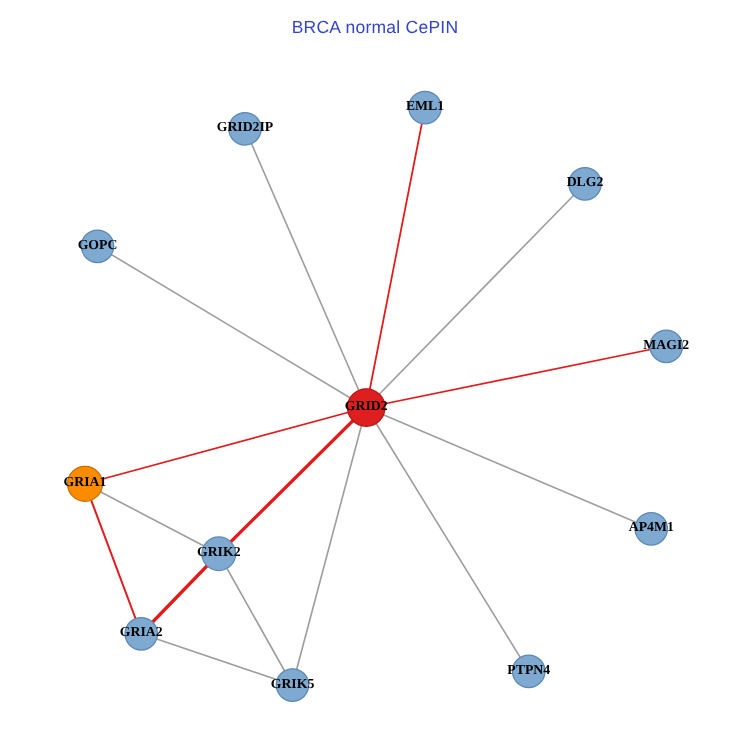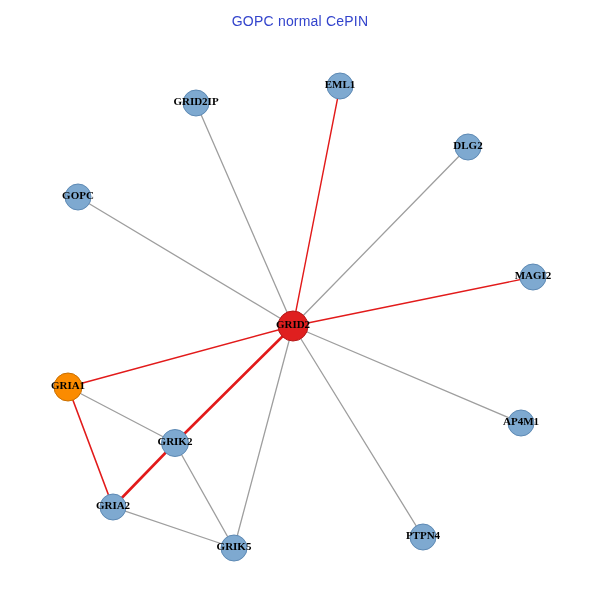--- a/index.html
+++ b/index.html
@@ -76,14 +76,14 @@
       <text x="340" y="88" text-anchor="middle" class="node-label">EML1</text>
       <text x="468" y="149" text-anchor="middle" class="node-label">DLG2</text>
       <text x="78" y="199" text-anchor="middle" class="node-label">GOPC</text>
       <text x="533" y="279" text-anchor="middle" class="node-label">MAGI2</text>
       <text x="521" y="425" text-anchor="middle" class="node-label">AP4M1</text>
       <text x="175" y="445" text-anchor="middle" class="node-label">GRIK2</text>
       <text x="113" y="509" text-anchor="middle" class="node-label">GRIA2</text>
       <text x="234" y="550" text-anchor="middle" class="node-label">GRIK5</text>
       <text x="423" y="539" text-anchor="middle" class="node-label">PTPN4</text>
     </svg>
-  <div class="plot-title" style="color: rgb(51, 68, 204);">GOPC normal CePIN</div>
+  <div class="plot-title" style="color: rgb(51, 68, 204);">BRCA normal CePIN</div>
 </div>
 
 </body></html>

